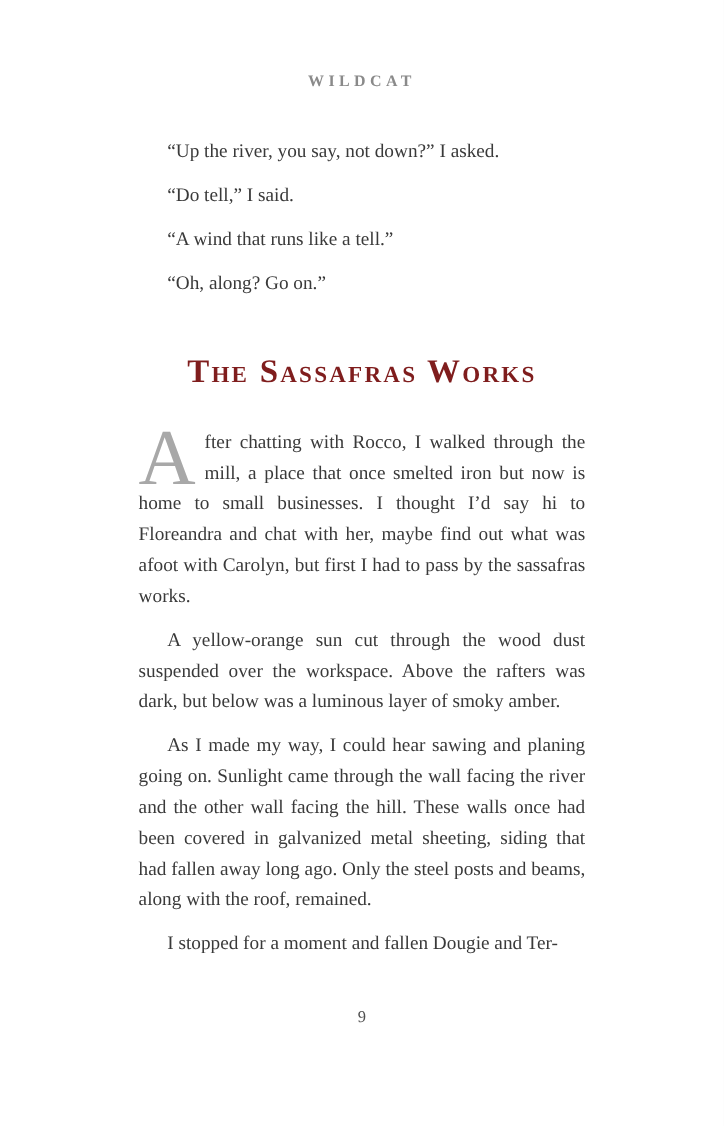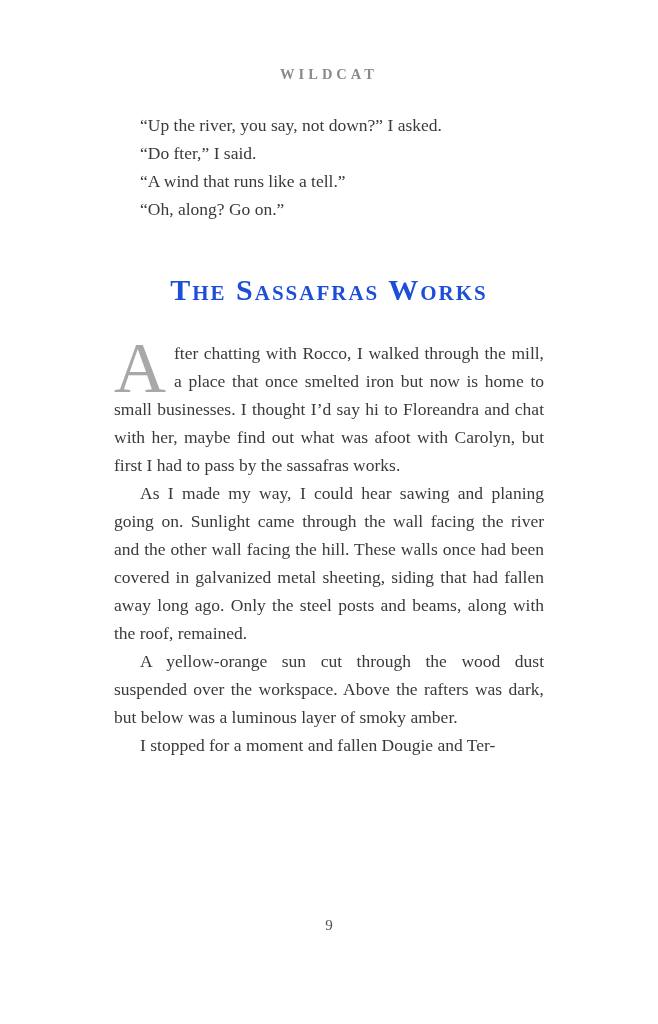--- a/index.html
+++ b/index.html
@@ -32,38 +32,38 @@
     position: absolute;
     top: 111px;
     left: 114px;
     width: 430px;
     font-size: 17.5px;
     line-height: 28px;
     color: #3a3a3a;
     text-align: justify;
   }
   .para {
-    margin: 0;
+    margin: 12px;
     padding: 0;
   }
   .indent {
     text-indent: 26px;
   }
   .chapter-heading {
     margin: 51px 0 33px 0;
     padding: 0;
     text-align: center;
     text-indent: 0;
     font-variant: small-caps;
     font-variant-caps: small-caps;
     font-weight: 700;
     font-size: 30px;
     line-height: 32px;
     letter-spacing: 2px;
-    color: #1d4ed8;
+    color: #7f1d1d;
   }
   .dropcap-para {
     text-indent: 0;
   }
   .dropcap {
     float: left;
     font-size: 72px;
     line-height: 54px;
     height: 54px;
     padding: 2px 8px 0 0;
@@ -83,29 +83,29 @@
 </head>
 <body>
 
 <div class="page">
 
   <header class="running-header">WILDCAT</header>
 
   <main class="text-block">
 
     <p class="para indent">“Up the river, you say, not down?” I asked.</p>
-    <p class="para indent">“Do fter,” I said.</p>
+    <p class="para indent">“Do tell,” I said.</p>
     <p class="para indent">“A wind that runs like a tell.”</p>
     <p class="para indent">“Oh, along? Go on.”</p>
 
     <h1 class="chapter-heading">The Sassafras Works</h1>
 
     <p class="para dropcap-para"><span class="dropcap">A</span><span>fter chatting with Rocco, I walked through the mill, a place that once smelted iron but now is home to small businesses. I thought I’d say hi to Floreandra and chat with her, maybe find out what was afoot with Carolyn, but first I had to pass by the sassafras works.</span></p>
 
+    <p class="para indent">A yellow-orange sun cut through the wood dust suspended over the workspace. Above the rafters was dark, but below was a luminous layer of smoky amber.</p>
     <p class="para indent">As I made my way, I could hear sawing and planing going on. Sunlight came through the wall facing the river and the other wall facing the hill. These walls once had been covered in galvanized metal sheeting, siding that had fallen away long ago. Only the steel posts and beams, along with the roof, remained.</p>
-    <p class="para indent">A yellow-orange sun cut through the wood dust suspended over the workspace. Above the rafters was dark, but below was a luminous layer of smoky amber.</p>
     <p class="para indent">I stopped for a moment and fallen Dougie and Ter-</p>
 
   </main>
 
   <footer class="page-number">9</footer>
 
 </div>
 
 </body></html>

